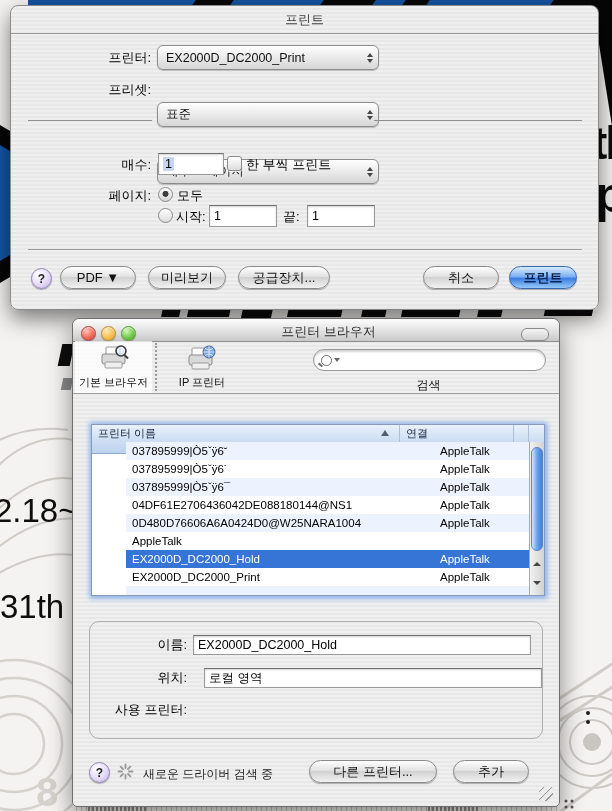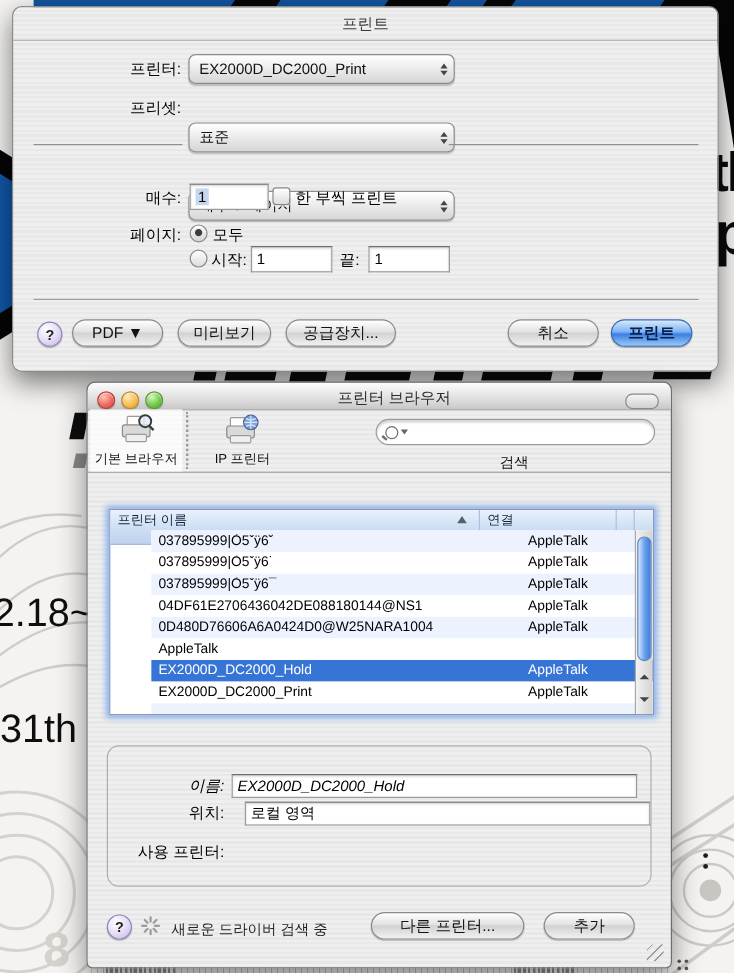--- a/index.html
+++ b/index.html
@@ -357,21 +357,21 @@
         <div class="sbbtn" style="top:112px;">
             <i class="tri-up"></i>
           </div>
         <div class="sbbtn" style="top:131px;">
             <i class="tri-dn"></i>
           </div>
       </div>
     </div>
 
     <div class="abs gbox">
-      <div class="frow" style="top:22px;font-style:italic;">
+      <div class="frow" style="top:12px;">
         <span class="lab">이름:</span>
         <span class="tfield ffield">
             <span>EX2000D_DC2000_Hold</span>
           </span>
       </div>
       <div class="frow" style="top:45px;gap:11px;">
         <span class="lab">위치:</span>
         <span class="tfield ffield">
             <span>로컬 영역</span>
           </span>

